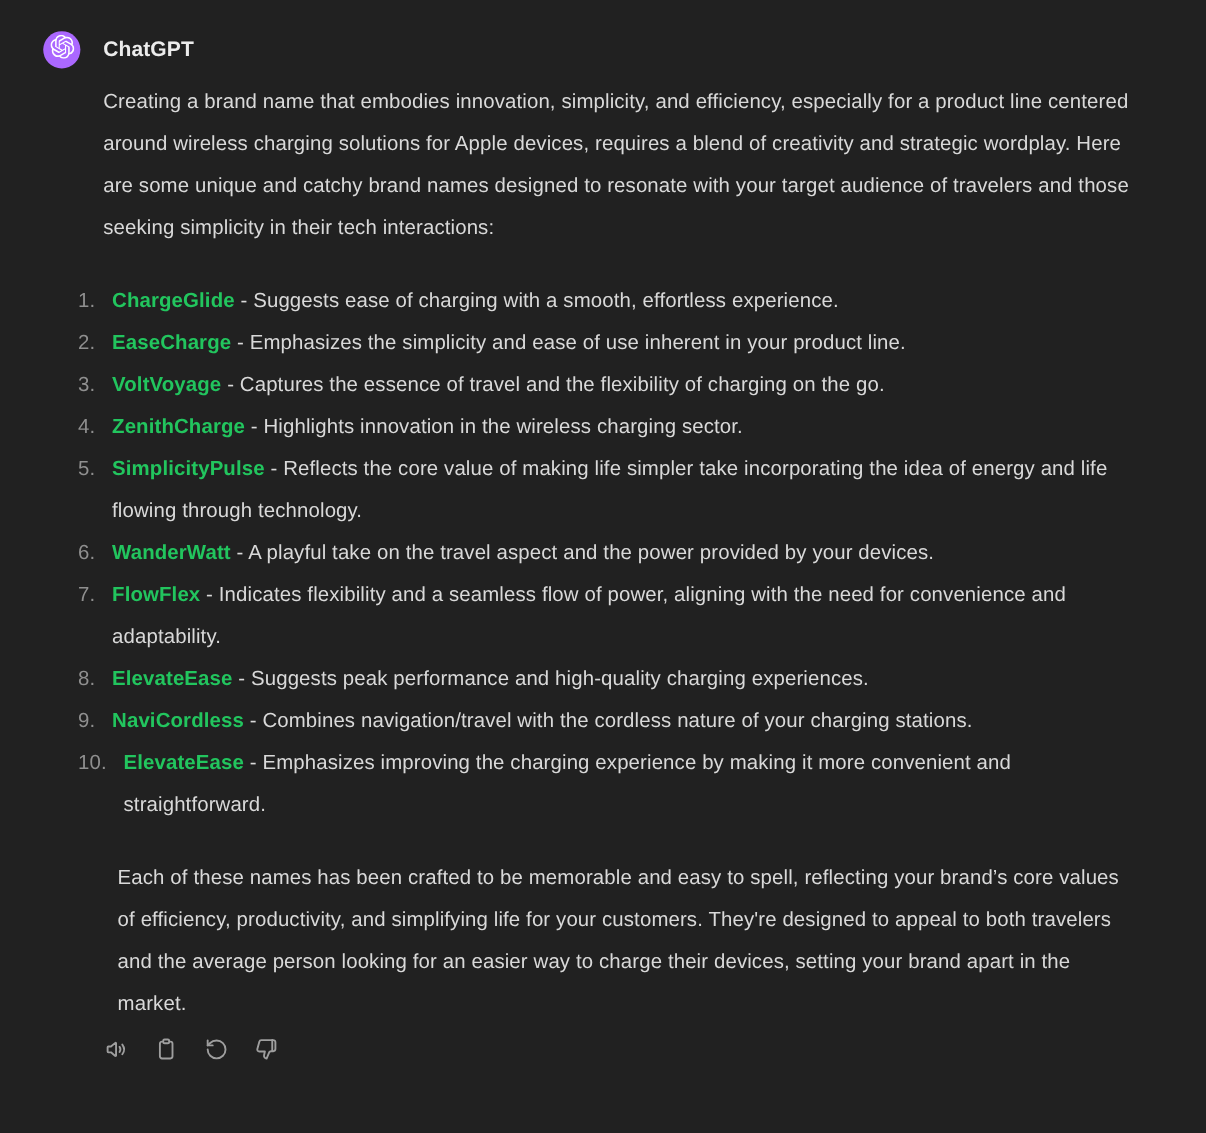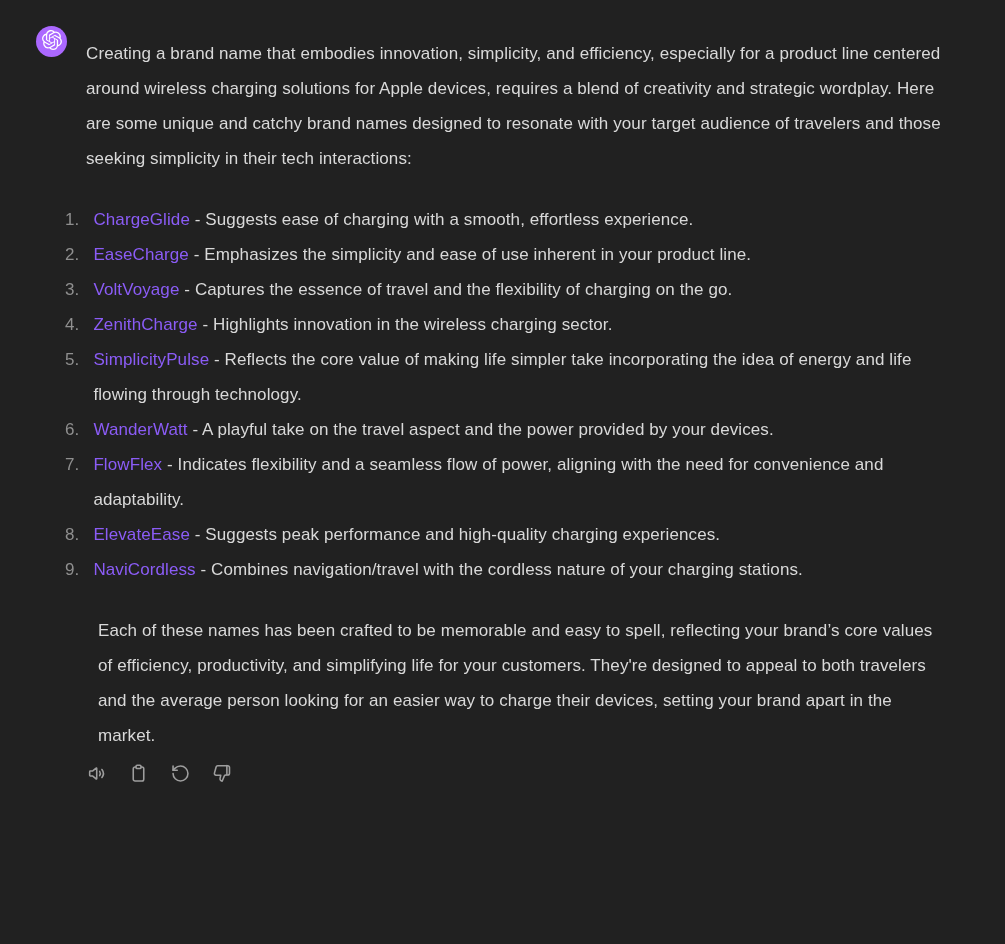--- a/index.html
+++ b/index.html
@@ -62,21 +62,21 @@
   }
   .num {
     flex: 0 0 27px;
     box-sizing: border-box;
     padding-right: 14px;
     text-align: right;
     white-space: nowrap;
     color: #8f8f8f;
   }
   .li-body { flex: 1; min-width: 0; }
-  strong.brand { color: #8b5cf6; font-weight: 400; }
+  strong.brand { color: #22c55e; font-weight: 700; }
   .actions {
     display: flex;
     align-items: center;
     gap: 13px;
     margin: 4px 0 0 -4px;
   }
   .action-btn {
     background: none;
     border: none;
     padding: 4px;
@@ -101,20 +101,21 @@
 <body>
 
 <div class="message">
   <div class="avatar">
     <span><svg viewBox="0 0 24 24">
           <path fill="#ffffff" d="M22.2819 9.8211a5.9847 5.9847 0 0 0-.5157-4.9108 6.0462 6.0462 0 0 0-6.5098-2.9A6.0651 6.0651 0 0 0 4.9807 4.1818a5.9847 5.9847 0 0 0-3.9977 2.9 6.0462 6.0462 0 0 0 .7427 7.0966 5.98 5.98 0 0 0 .511 4.9107 6.051 6.051 0 0 0 6.5146 2.9001A5.9847 5.9847 0 0 0 13.2599 24a6.0557 6.0557 0 0 0 5.7718-4.2058 5.9894 5.9894 0 0 0 3.9977-2.9001 6.0557 6.0557 0 0 0-.7475-7.073zM13.2599 22.4301a4.4755 4.4755 0 0 1-2.8764-1.0408l.1419-.0804 4.7783-2.7582a.7948.7948 0 0 0 .3927-.6813v-6.7369l2.02 1.1686a.071.071 0 0 1 .038.052v5.5826a4.504 4.504 0 0 1-4.4945 4.4944zm-9.6607-4.1254a4.4708 4.4708 0 0 1-.5346-3.0137l.142.0852 4.783 2.7582a.7712.7712 0 0 0 .7806 0l5.8428-3.3685v2.3324a.0804.0804 0 0 1-.0332.0615L9.74 19.9502a4.4992 4.4992 0 0 1-6.1408-1.6455zM2.3408 7.8956a4.485 4.485 0 0 1 2.3655-1.9728V11.6a.7664.7664 0 0 0 .3879.6765l5.8144 3.3543-2.0201 1.1685a.0757.0757 0 0 1-.071 0l-4.8303-2.7865A4.504 4.504 0 0 1 2.3408 7.8956zm16.5963 3.8558L13.1038 8.364 15.1192 7.2a.0757.0757 0 0 1 .071 0l4.8303 2.7913a4.4944 4.4944 0 0 1-.6765 8.1042v-5.6772a.79.79 0 0 0-.407-.667zm2.0107-3.0231l-.142-.0852-4.7735-2.7818a.7759.7759 0 0 0-.7854 0L9.409 9.2297V6.8974a.0662.0662 0 0 1 .0284-.0615l4.8303-2.7866a4.4992 4.4992 0 0 1 6.6802 4.66zM8.3065 12.863l-2.02-1.1638a.0804.0804 0 0 1-.038-.0567V6.0742a4.4992 4.4992 0 0 1 7.3757-3.4537l-.142.0805L8.704 5.459a.7948.7948 0 0 0-.3927.6813zm1.0976-2.3654l2.602-1.4998 2.6069 1.4998v2.9994l-2.5974 1.4997-2.6067-1.4997z"></path>
         </svg></span>
   </div>
 
   <div class="content">
+    <div class="author">ChatGPT</div>
 
     <p class="para">Creating a brand name that embodies innovation, simplicity, and efficiency, especially for a product line centered around wireless charging solutions for Apple devices, requires a blend of creativity and strategic wordplay. Here are some unique and catchy brand names designed to resonate with your target audience of travelers and those seeking simplicity in their tech interactions:</p>
 
     <ol class="brand-list">
       <li>
         <span class="num">1.</span>
         <span class="li-body"><strong class="brand">ChargeGlide</strong> <span>- Suggests ease of charging with a smooth, effortless experience.</span></span>
       </li>
       <li>
         <span class="num">2.</span>
@@ -141,20 +142,24 @@
         <span class="li-body"><strong class="brand">FlowFlex</strong> <span>- Indicates flexibility and a seamless flow of power, aligning with the need for convenience and adaptability.</span></span>
       </li>
       <li>
         <span class="num">8.</span>
         <span class="li-body"><strong class="brand">ElevateEase</strong> <span>- Suggests peak performance and high-quality charging experiences.</span></span>
       </li>
       <li>
         <span class="num">9.</span>
         <span class="li-body"><strong class="brand">NaviCordless</strong> <span>- Combines navigation/travel with the cordless nature of your charging stations.</span></span>
       </li>
+      <li>
+        <span class="num">10.</span>
+        <span class="li-body"><strong class="brand">ElevateEase</strong> <span>- Emphasizes improving the charging experience by making it more convenient and straightforward.</span></span>
+      </li>
     </ol>
 
     <p class="para closing">Each of these names has been crafted to be memorable and easy to spell, reflecting your brand’s core values of efficiency, productivity, and simplifying life for your customers. They're designed to appeal to both travelers and the average person looking for an easier way to charge their devices, setting your brand apart in the market.</p>
 
     <div class="actions">
       <button class="action-btn">
         <span><svg viewBox="0 0 24 24">
               <path d="M11.5 5.8 7.4 9.2H4.9a.7.7 0 0 0-.7.7v4.2a.7.7 0 0 0 .7.7h2.5l4.1 3.4a.45.45 0 0 0 .75-.35V6.15a.45.45 0 0 0-.75-.35z"></path>
               <path d="M15.6 9.6a4.3 4.3 0 0 1 0 4.8"></path>
               <path d="M18.2 7.4a7.6 7.6 0 0 1 0 9.2"></path>

